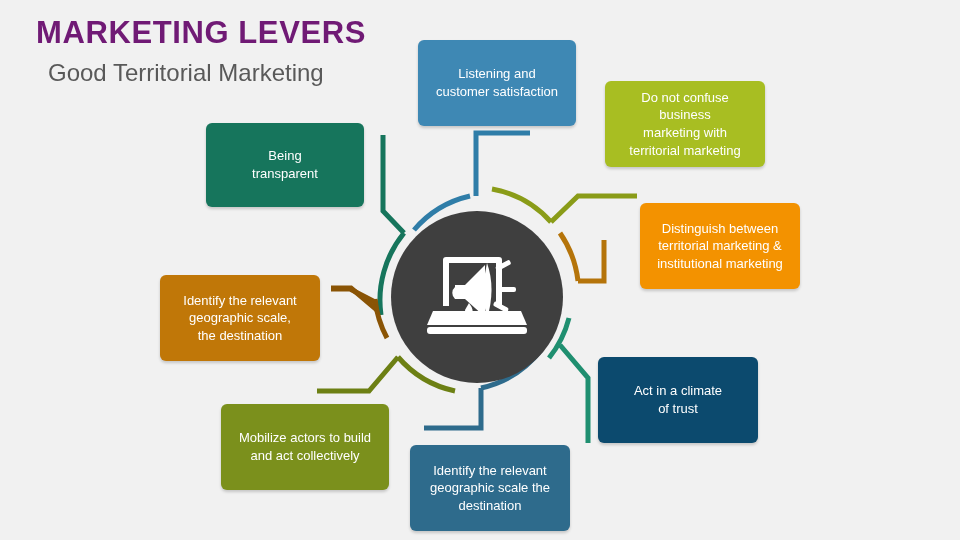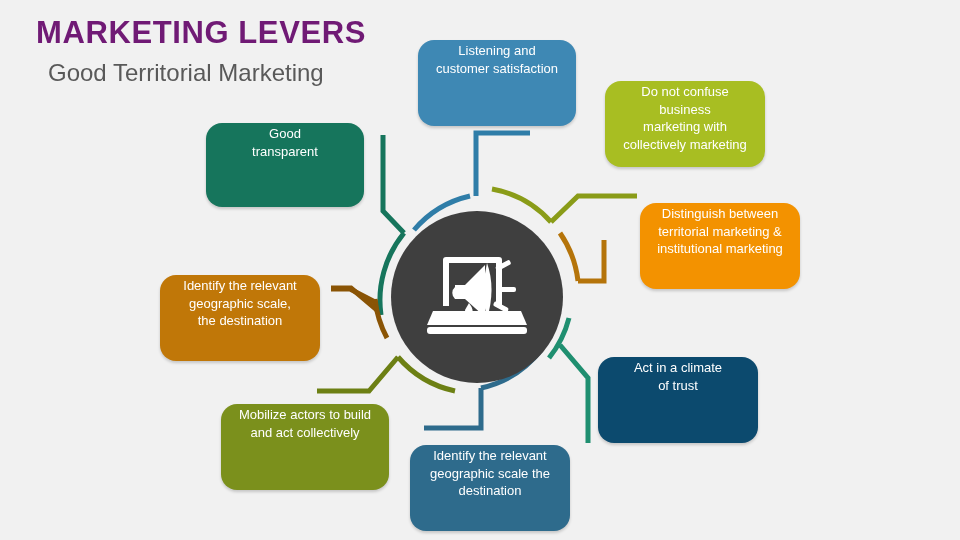--- a/index.html
+++ b/index.html
@@ -63,24 +63,24 @@
     position: absolute;
     left: 50%;
     top: 50%;
     transform: translate(-50%, -50%);
     width: 104px;
     height: 92px;
   }
   
   .node {
     position: absolute;
-    border-radius: 16px;
+    border-radius: 6px;
     box-sizing: border-box;
     display: flex;
-    align-items: flex-start;
+    align-items: center;
     justify-content: center;
     text-align: center;
     color: #ffffff;
     font-size: 13px;
     line-height: 1.35;
     padding: 2px 10px;
     box-shadow: 0 2px 3px rgba(0,0,0,0.18);
   }
   .node .node-label {
     display: block;
@@ -152,21 +152,21 @@
     </svg>
   </div>
 
   <div class="node" id="node-0" style="left: 418px; top: 40px; width: 158px; height: 86px; background: rgb(62, 136, 180);">
     <span class="node-label">Listening and
 customer satisfaction</span>
   </div>
   <div class="node" id="node-1" style="left: 605px; top: 81px; width: 160px; height: 86px; background: rgb(168, 190, 34);">
     <span class="node-label">Do not confuse business
 marketing with
-collectively marketing</span>
+territorial marketing</span>
   </div>
   <div class="node" id="node-2" style="left: 640px; top: 203px; width: 160px; height: 86px; background: rgb(243, 146, 0);">
     <span class="node-label">Distinguish between
 territorial marketing &amp;
 institutional marketing</span>
   </div>
   <div class="node" id="node-3" style="left: 598px; top: 357px; width: 160px; height: 86px; background: #0c4a6e;">
     <span class="node-label">Act in a climate
 of trust</span>
   </div>
@@ -178,17 +178,17 @@
   <div class="node" id="node-5" style="left: 221px; top: 404px; width: 168px; height: 86px; background: rgb(123, 144, 28);">
     <span class="node-label">Mobilize actors to build
 and act collectively</span>
   </div>
   <div class="node" id="node-6" style="left: 160px; top: 275px; width: 160px; height: 86px; background: rgb(192, 119, 8);">
     <span class="node-label">Identify the relevant
 geographic scale,
 the destination</span>
   </div>
   <div class="node" id="node-7" style="left: 206px; top: 123px; width: 158px; height: 84px; background: rgb(22, 117, 92);">
-    <span class="node-label">Good
+    <span class="node-label">Being
 transparent</span>
   </div>
 
 </div>
 
 </body></html>

